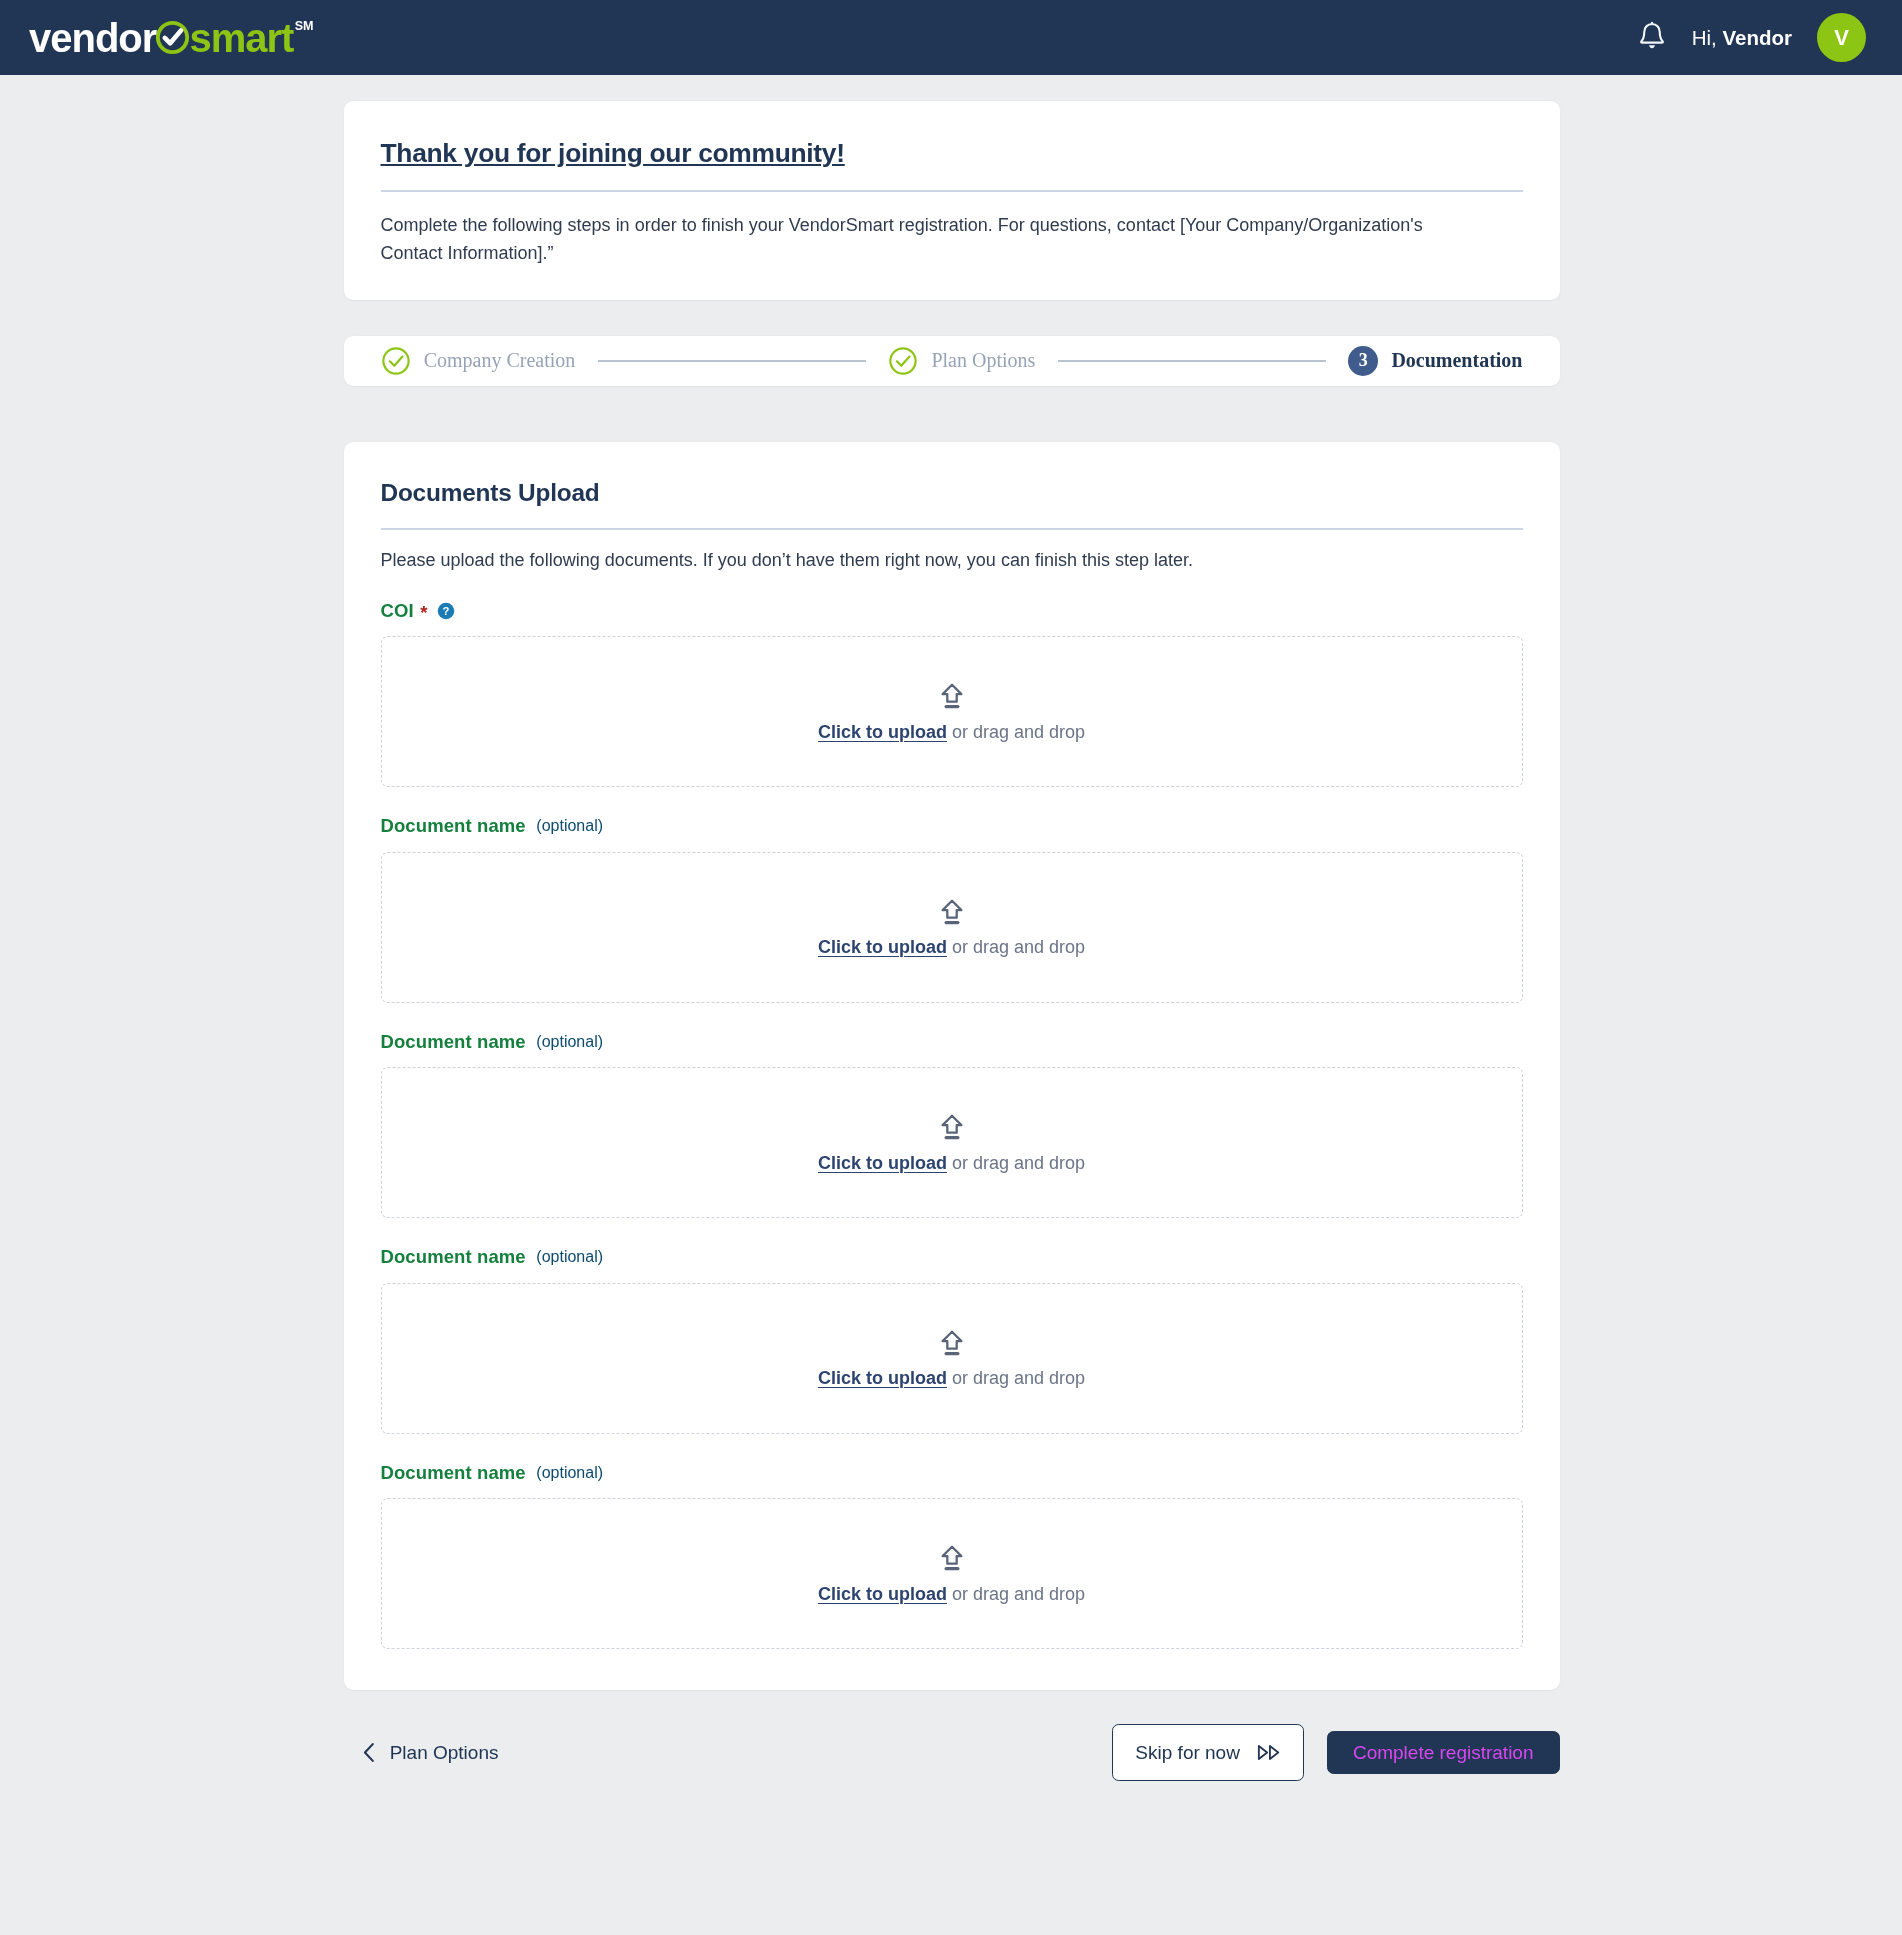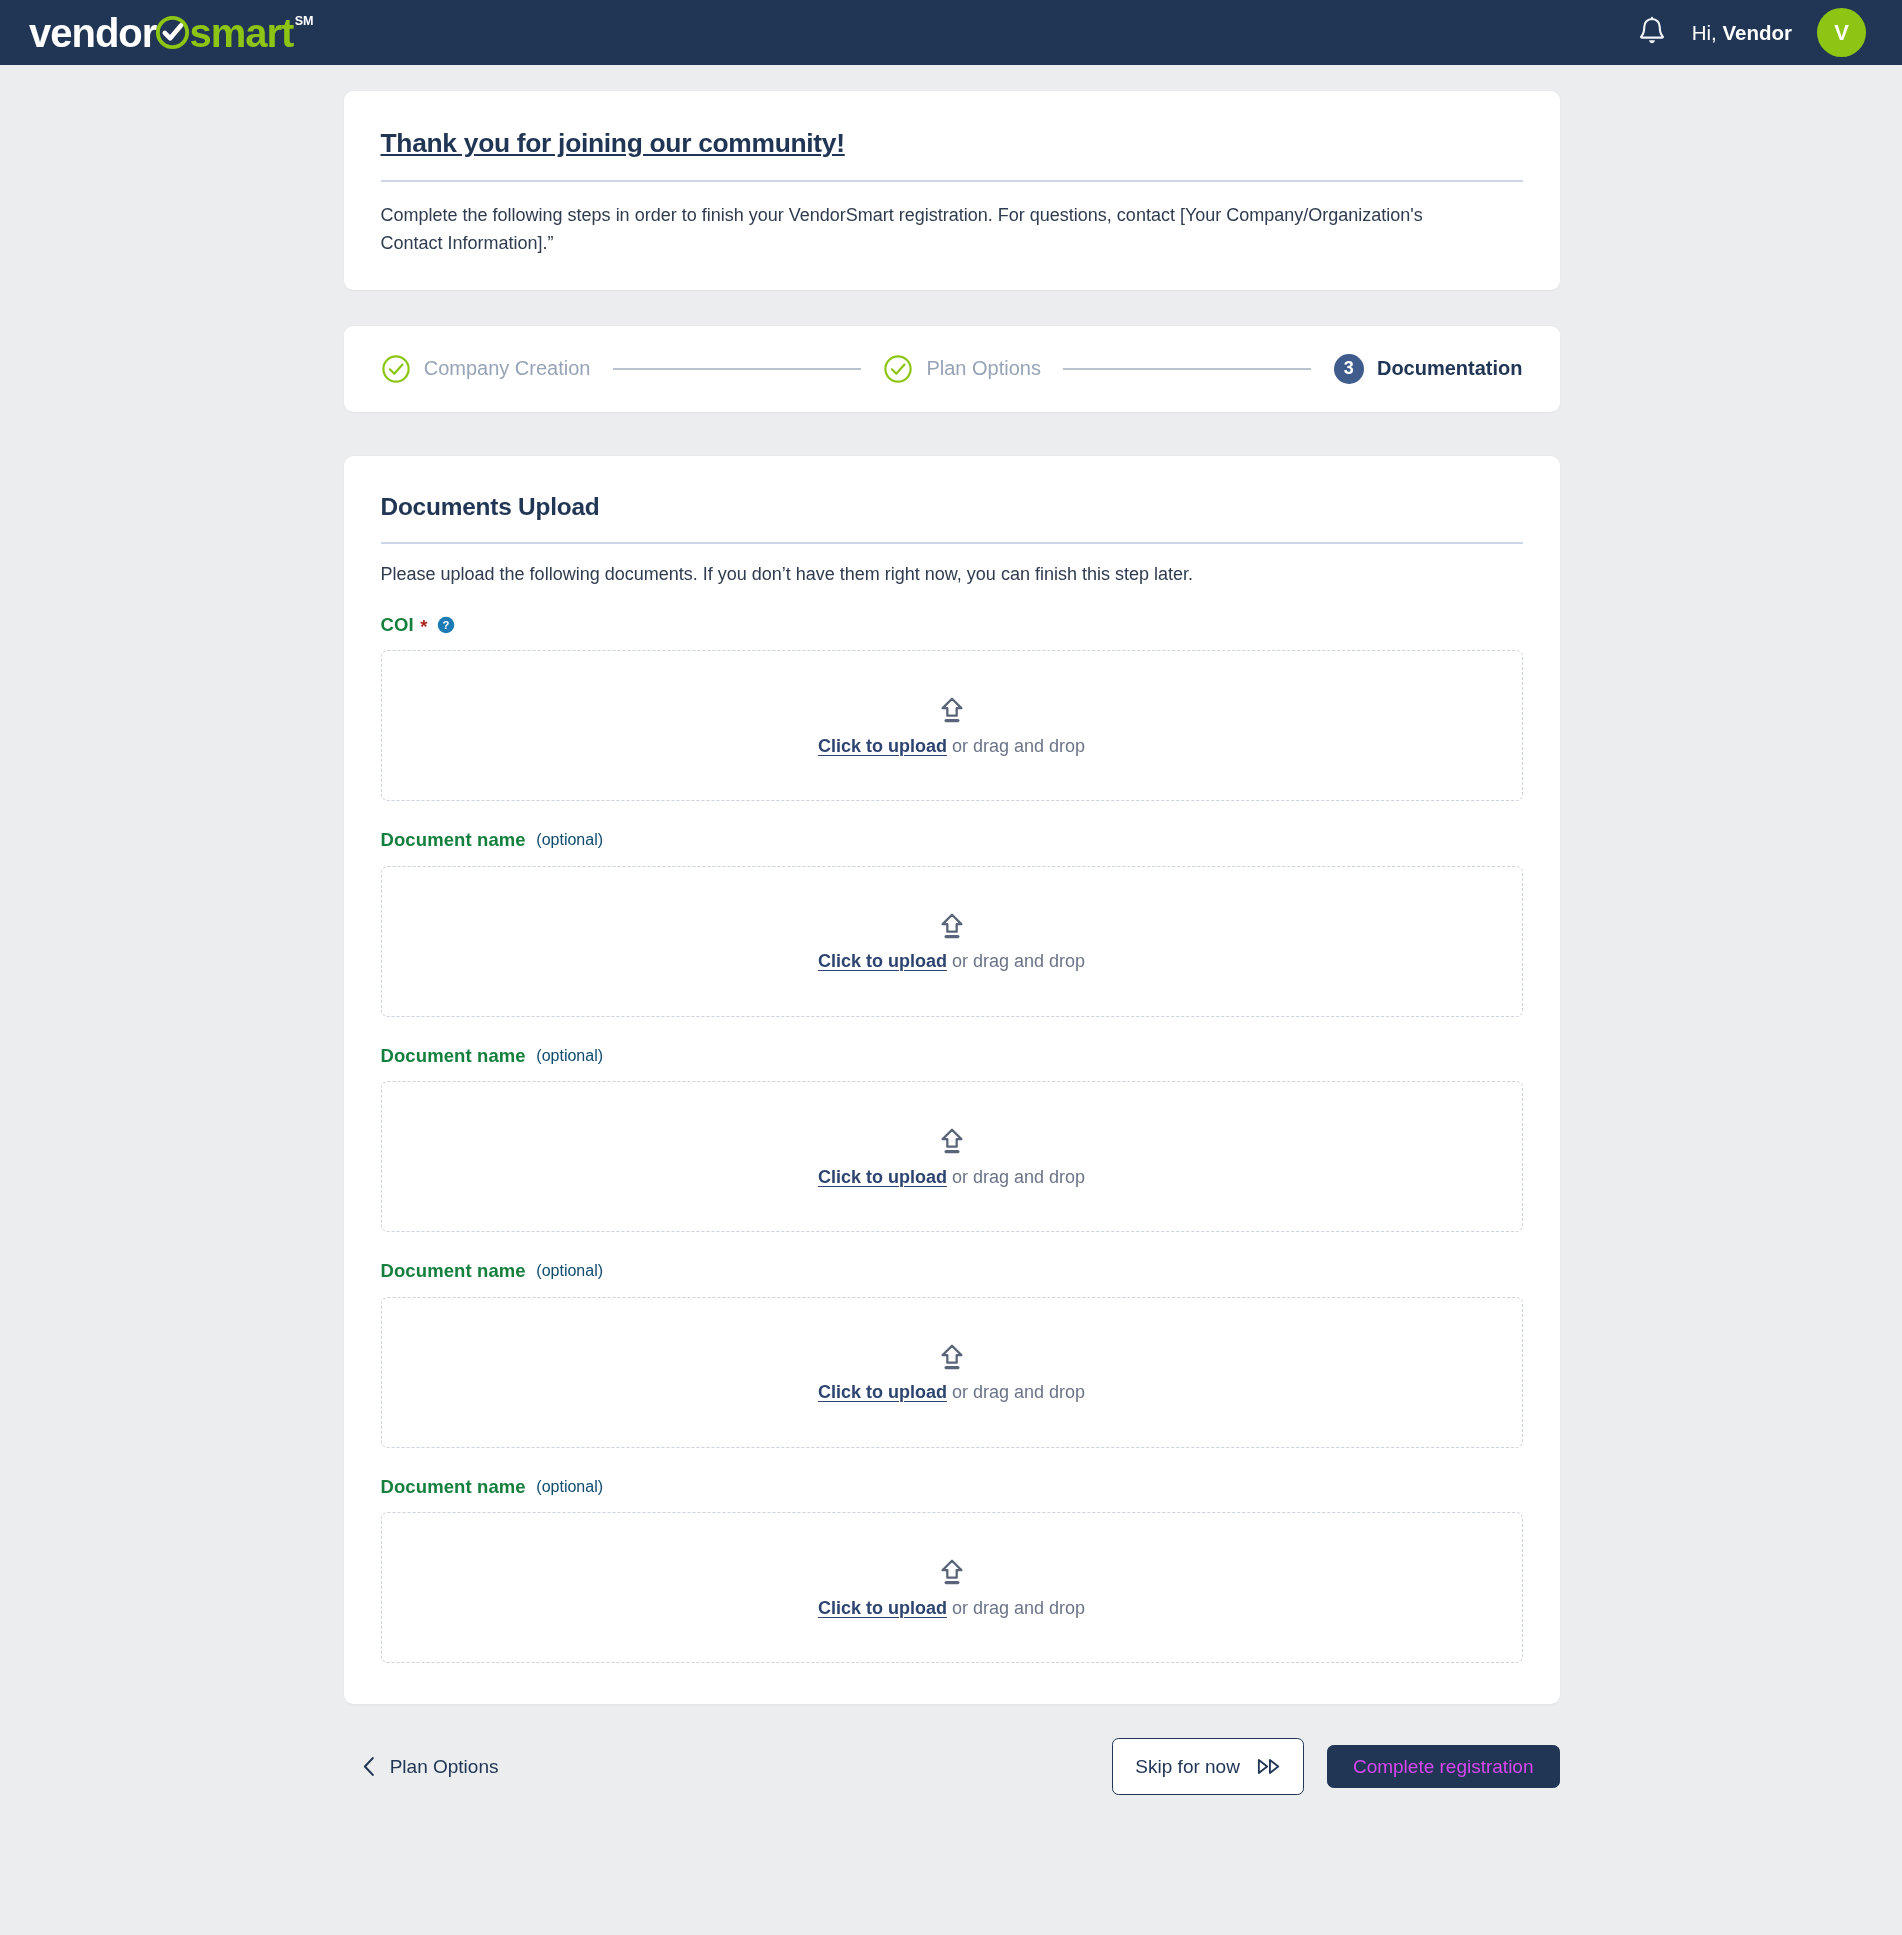--- a/index.html
+++ b/index.html
@@ -7,21 +7,21 @@
   html, body {
     width: 1903px;
     height: 1936px;
     background: #ebedee;
     font-family: "Liberation Sans", sans-serif;
     -webkit-font-smoothing: antialiased;
   }
 
   
   .topbar {
-    height: 65px;
+    height: 75px;
     background: #213655;
     display: flex;
     align-items: center;
     justify-content: space-between;
     padding: 0 37px 0 29px;
   }
 
   .logo {
     display: flex;
     align-items: center;
@@ -118,24 +118,25 @@
   }
   .welcome-text {
     font-size: 18px;
     line-height: 1.54;
     color: #2f3b4e;
     max-width: 1084px;
   }
 
   
   .card-steps {
-    padding: 28px 37px;
-    margin-bottom: 44px;
-    display: flex;
-    align-items: center;
+    padding: 10px 37px;
+    margin-bottom: 56px;
+    display: flex;
+    align-items: center;
+    font-family: Liberation Serif, serif;
   }
   .step {
     display: flex;
     align-items: center;
     gap: 13.2px;
     white-space: nowrap;
   }
   .step-check { width: 30px; height: 30px; display: block; }
   .step-label {
     font-size: 20px;

